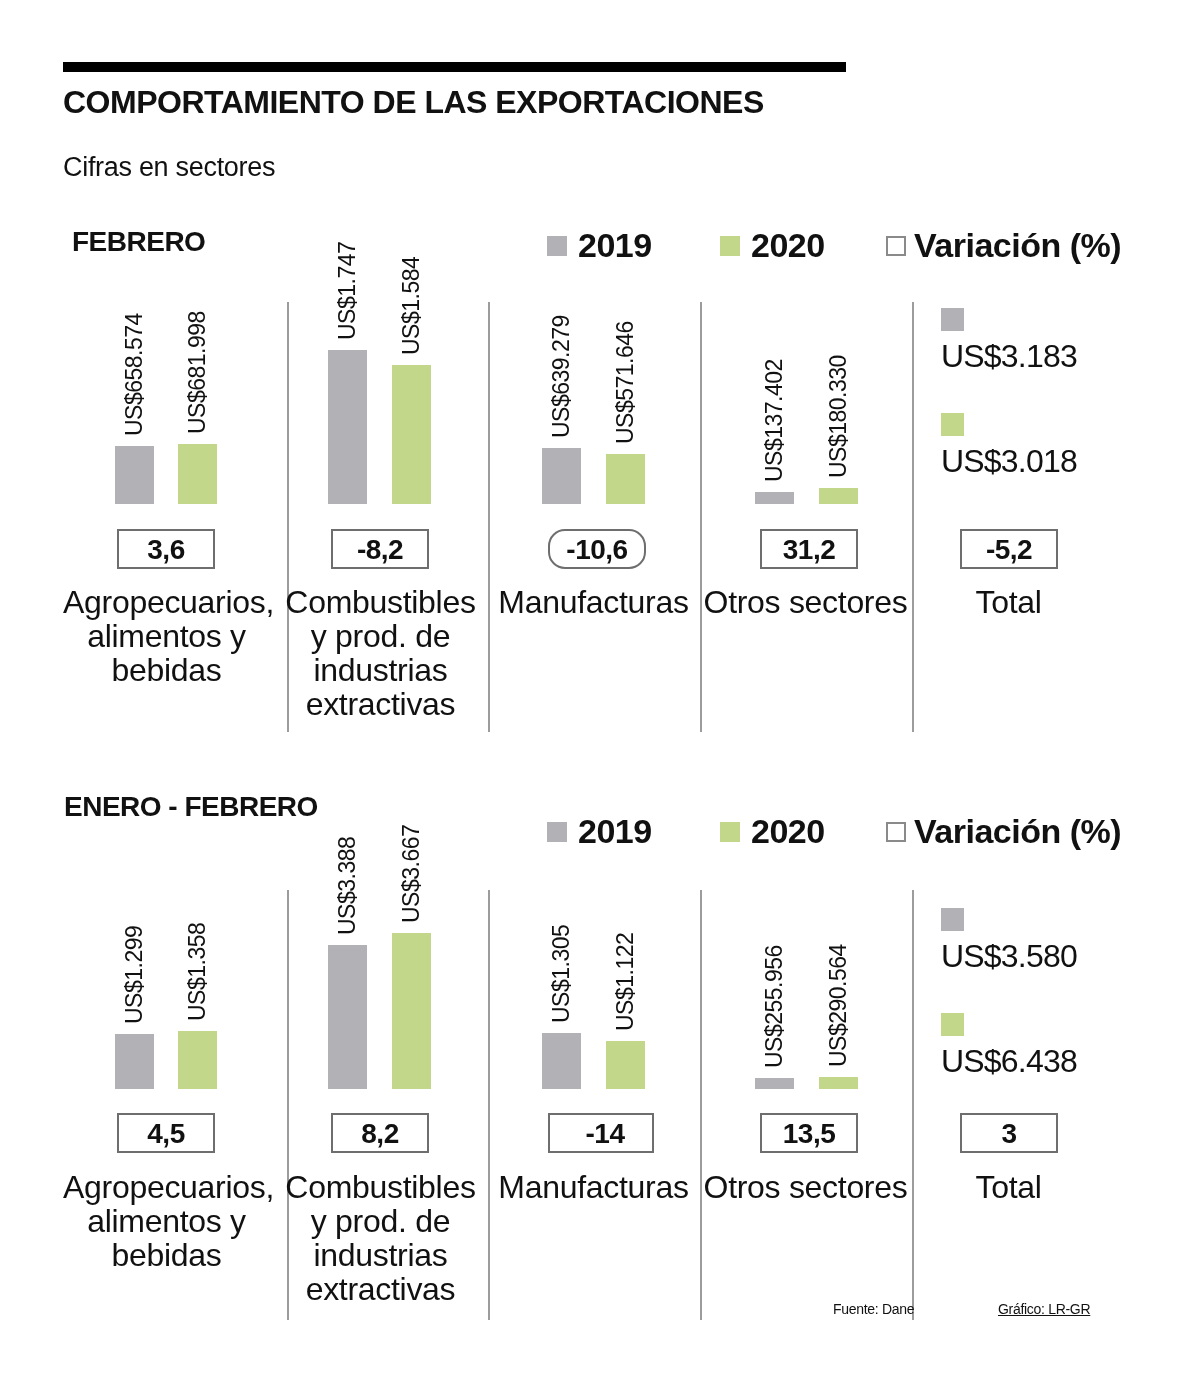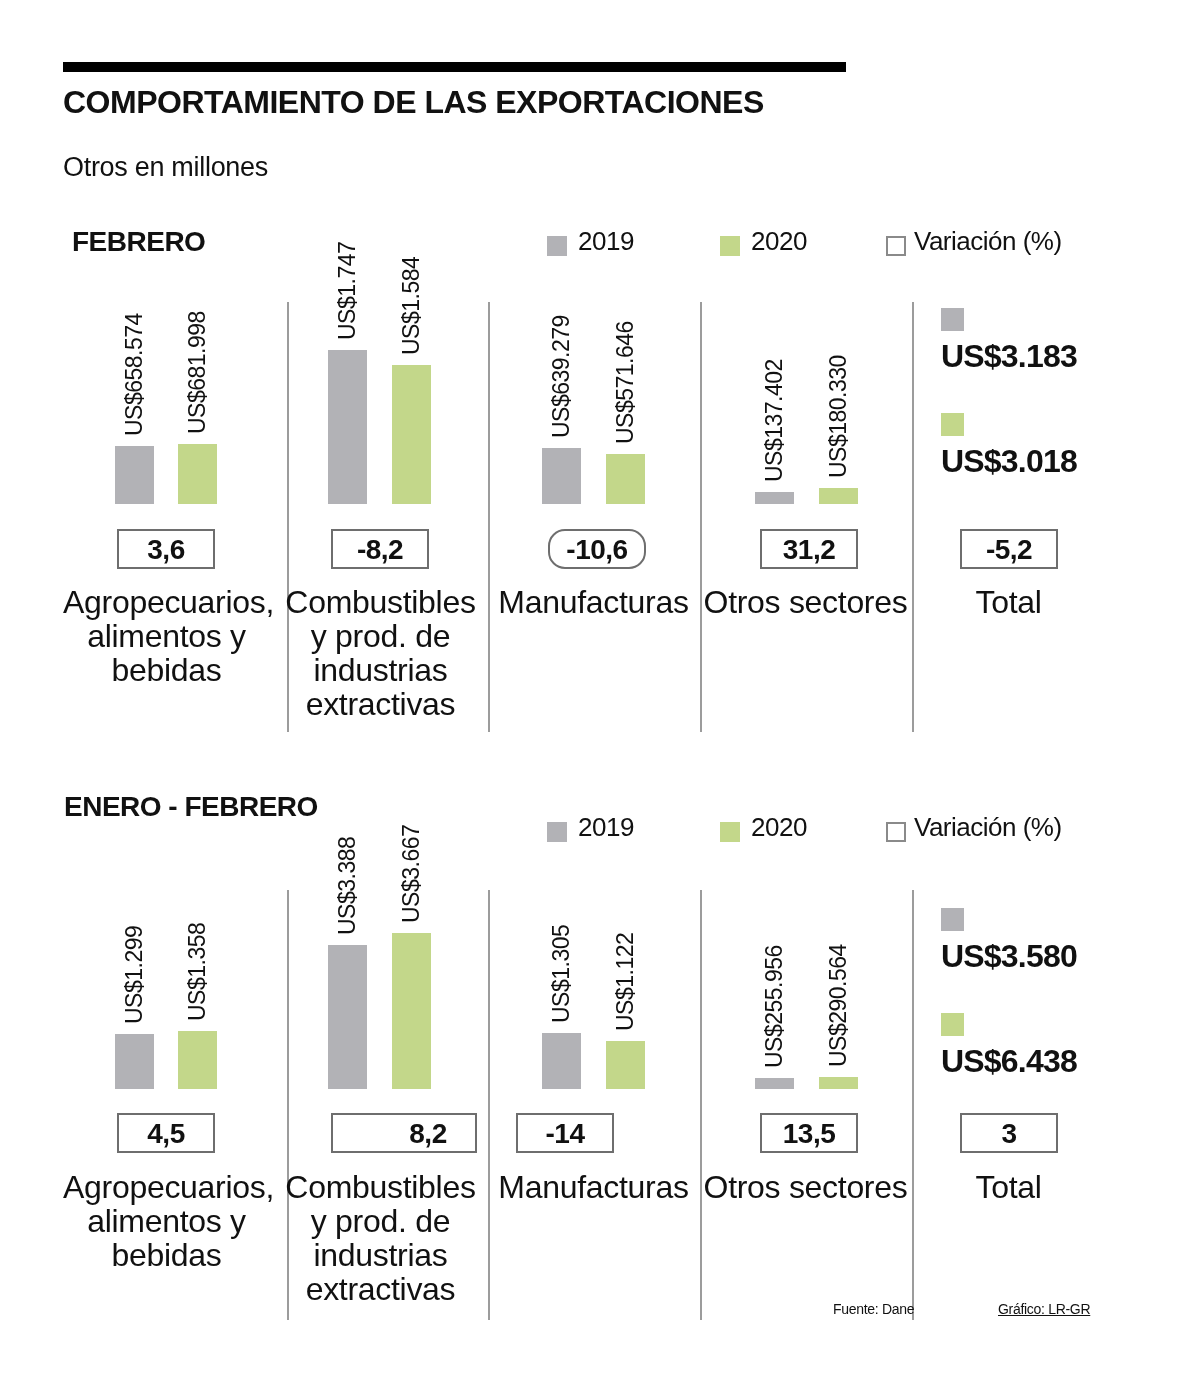--- a/index.html
+++ b/index.html
@@ -4,41 +4,41 @@
 <style>
   html,body{margin:0;padding:0;background:#fff;}
   body{font-family:"Liberation Sans", sans-serif;color:#111;}
   .page{position:relative;width:1200px;height:1393px;background:#fff;overflow:hidden;}
   .toprule{position:absolute;left:63px;top:62px;width:783px;height:10px;background:#000;}
   .title{position:absolute;left:63px;top:84px;margin:0;font-size:32px;font-weight:700;letter-spacing:-0.5px;}
   .subtitle{position:absolute;left:63px;top:152px;font-size:27px;letter-spacing:-0.3px;}
   .stitle{position:absolute;font-size:28px;font-weight:700;letter-spacing:-0.5px;}
   .lsq{position:absolute;width:20px;height:20px;}
   .lsq.outline{background:#fff;border:2px solid #8a8a8a;width:16px;height:16px;}
-  .ltext{position:absolute;font-size:26px;letter-spacing:-0.5px;}
+  .ltext{position:absolute;font-size:34px;letter-spacing:-0.5px;font-weight:bold;}
   .bars-area{position:absolute;left:0;width:1200px;height:285px;}
   #area0{top:219px;}
   #area1{top:804px;}
   .bar{position:absolute;bottom:0;width:39px;}
   .rlabel{position:absolute;transform-origin:0 0;transform:rotate(-90deg);white-space:nowrap;font-size:23px;letter-spacing:-0.5px;}
   .vline{position:absolute;width:2px;background:#9c9c9c;}
   .vbox{position:absolute;width:94px;height:36px;border:2px solid #6e6e6e;background:#fff;text-align:center;line-height:37px;font-size:28px;font-weight:700;letter-spacing:-0.5px;}
   .cat{position:absolute;width:207px;text-align:center;font-size:32px;line-height:34px;white-space:pre-line;letter-spacing:-0.3px;}
   .sq{position:absolute;width:23px;height:23px;}
-  .tval{position:absolute;font-size:32px;font-weight:700;letter-spacing:-0.8px;}
+  .tval{position:absolute;font-size:32px;font-weight:400;letter-spacing:-0.8px;}
   .ftext{position:absolute;font-size:14px;letter-spacing:-0.3px;}
 </style>
 </head>
 <body>
 
 <div class="page">
 
   <div class="toprule"></div>
   <h1 class="title">COMPORTAMIENTO DE LAS EXPORTACIONES</h1>
-  <div class="subtitle">Otros en millones</div>
+  <div class="subtitle">Cifras en sectores</div>
 
   <div class="stitle" style="left:72px;top:226px;">FEBRERO</div>
 
   <div class="lsq" style="left: 547px; top: 236px; background: rgb(178, 178, 182);"></div>
   <div class="ltext" style="left:578px;top:226px;">2019</div>
   <div class="lsq" style="left: 720px; top: 236px; background: rgb(195, 215, 138);"></div>
   <div class="ltext" style="left:751px;top:226px;">2020</div>
   <div class="lsq outline" style="left:886px;top:236px;"></div>
   <div class="ltext" style="left:914px;top:226px;">Variación (%)</div>
 
@@ -126,22 +126,22 @@
   <div class="vline" style="left:488px;top:890px;height:430px;"></div>
   <div class="vline" style="left:700px;top:890px;height:430px;"></div>
   <div class="vline" style="left:912px;top:890px;height:430px;"></div>
 
   <div class="sq" style="left: 941px; top: 908px; background: rgb(178, 178, 182);"></div>
   <div class="tval" style="left:941px;top:938px;">US$3.580</div>
   <div class="sq" style="left: 941px; top: 1013px; background: rgb(195, 215, 138);"></div>
   <div class="tval" style="left:941px;top:1043px;">US$6.438</div>
 
   <div class="vbox" style="left:117px;top:1113px;">4,5</div>
-  <div class="vbox" style="left:331px;top:1113px;padding-left:48px;">8,2</div>
-  <div class="vbox" style="left:516px;top:1113px;">-14</div>
+  <div class="vbox" style="left:331px;top:1113px;">8,2</div>
+  <div class="vbox" style="left:548px;top:1113px;padding-left:8px;">-14</div>
   <div class="vbox" style="left:760px;top:1113px;">13,5</div>
   <div class="vbox" style="left:960px;top:1113px;">3</div>
 
   <div class="cat" style="left:63px;top:1170px;">Agropecuarios,
 alimentos y
 bebidas</div>
   <div class="cat" style="left:277px;top:1170px;">Combustibles
 y prod. de
 industrias
 extractivas</div>

